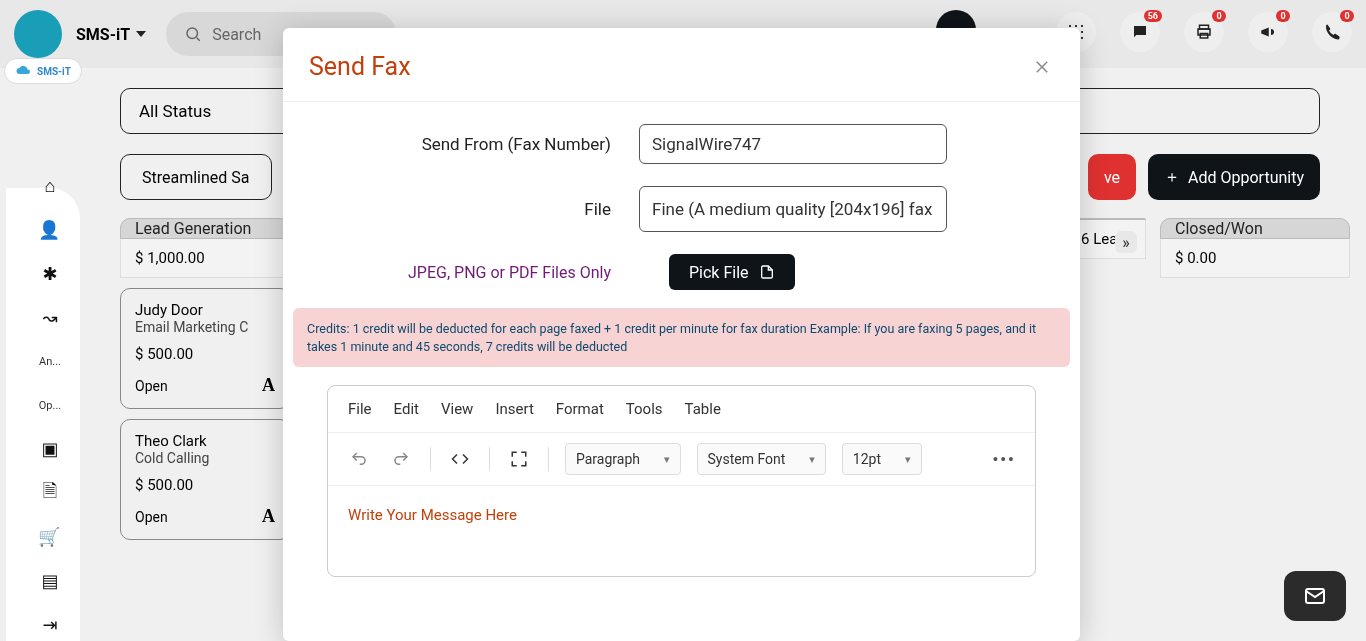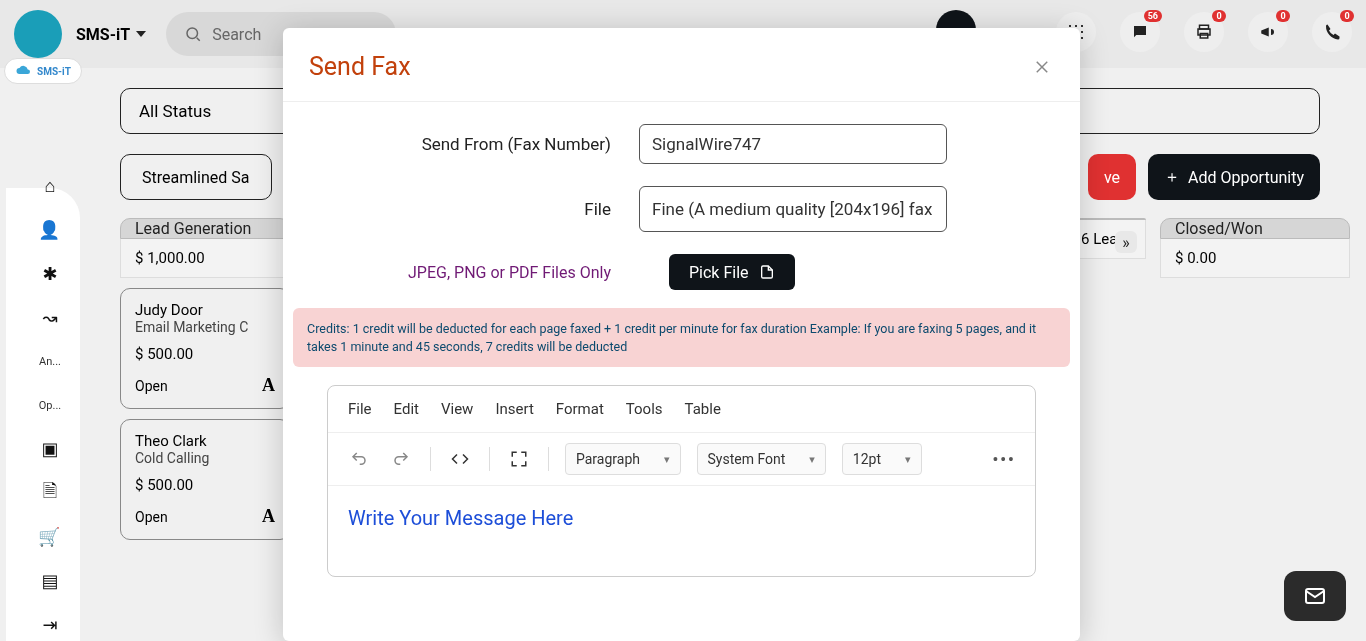--- a/index.html
+++ b/index.html
@@ -57,21 +57,21 @@
 .file-row{display:flex;align-items:center;margin-bottom:18px}
 .file-hint{width:330px;text-align:right;padding-right:28px;font-size:16px;color:#701a75}
 .btn-pick{background:#0f1419;color:#fff;border:none;border-radius:6px;height:36px;padding:0 20px;font-size:16px;display:flex;align-items:center;gap:10px}
 .warn{background:#f8d3d3;border-radius:6px;padding:12px 14px;font-size:12.5px;color:#0c4a6e;line-height:1.4;margin:6px -16px 18px}
 .editor{border:1px solid #ccc;border-radius:8px;margin:0 18px}
 .menubar{display:flex;gap:22px;padding:14px 20px;font-size:15px;color:#333;border-bottom:1px solid #eee}
 .toolbar{display:flex;align-items:center;gap:16px;padding:10px 18px;border-bottom:1px solid #eee}
 .tbtn{width:26px;height:26px;display:flex;align-items:center;justify-content:center;color:#555;border-radius:4px}
 .tsel{border:1px solid #ddd;border-radius:4px;height:32px;padding:0 10px;font-size:14px;display:flex;align-items:center;gap:24px;color:#333;background:#fafafa}
 .tsel .chev{color:#777;font-size:11px}
-.ed-body{padding:20px;min-height:90px;color:#1d4ed8;font-size:20px}
+.ed-body{padding:20px;min-height:90px;color:#c2410c;font-size:15px}
 
 
 .chat-fab{position:absolute;right:20px;bottom:20px;width:62px;height:50px;border-radius:12px;background:#2b2b2b;display:flex;align-items:center;justify-content:center;z-index:60}
 .chat-fab svg{stroke:#fff}
 
 .sep{width:1px;height:24px;background:#ddd}
 .dots{letter-spacing:2px;font-weight:700}
 </style>
 </head>
 <body>

